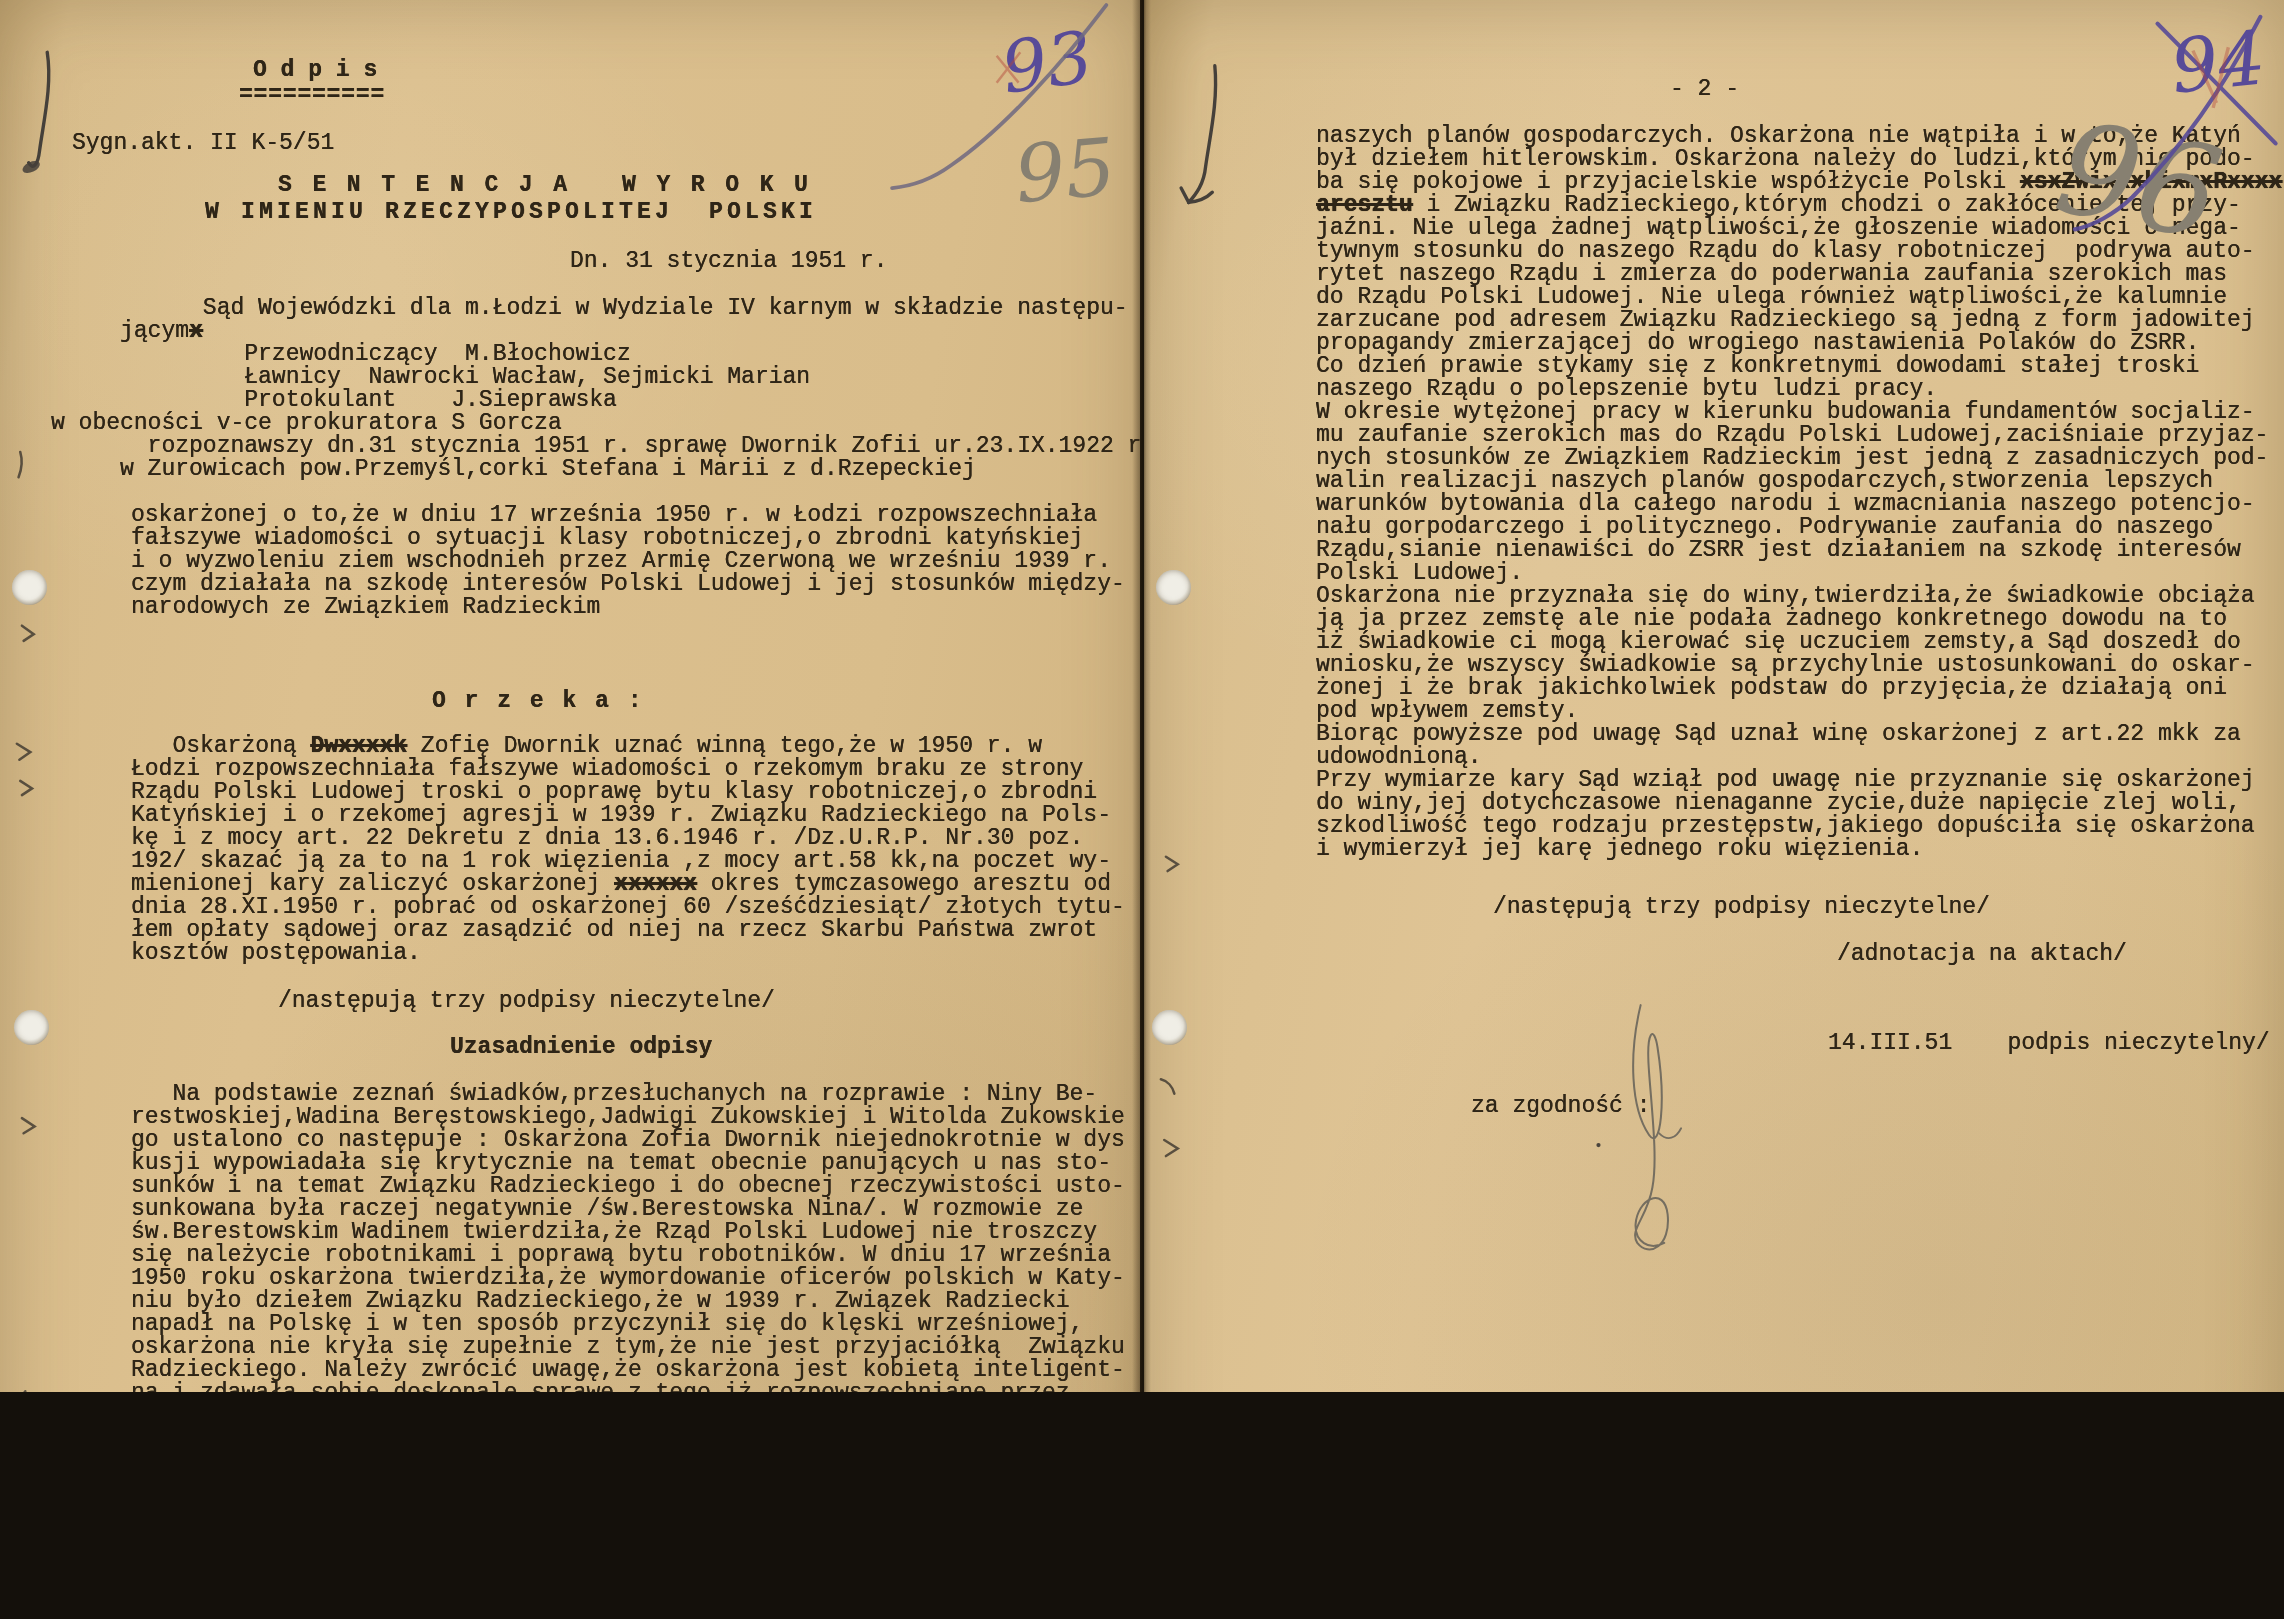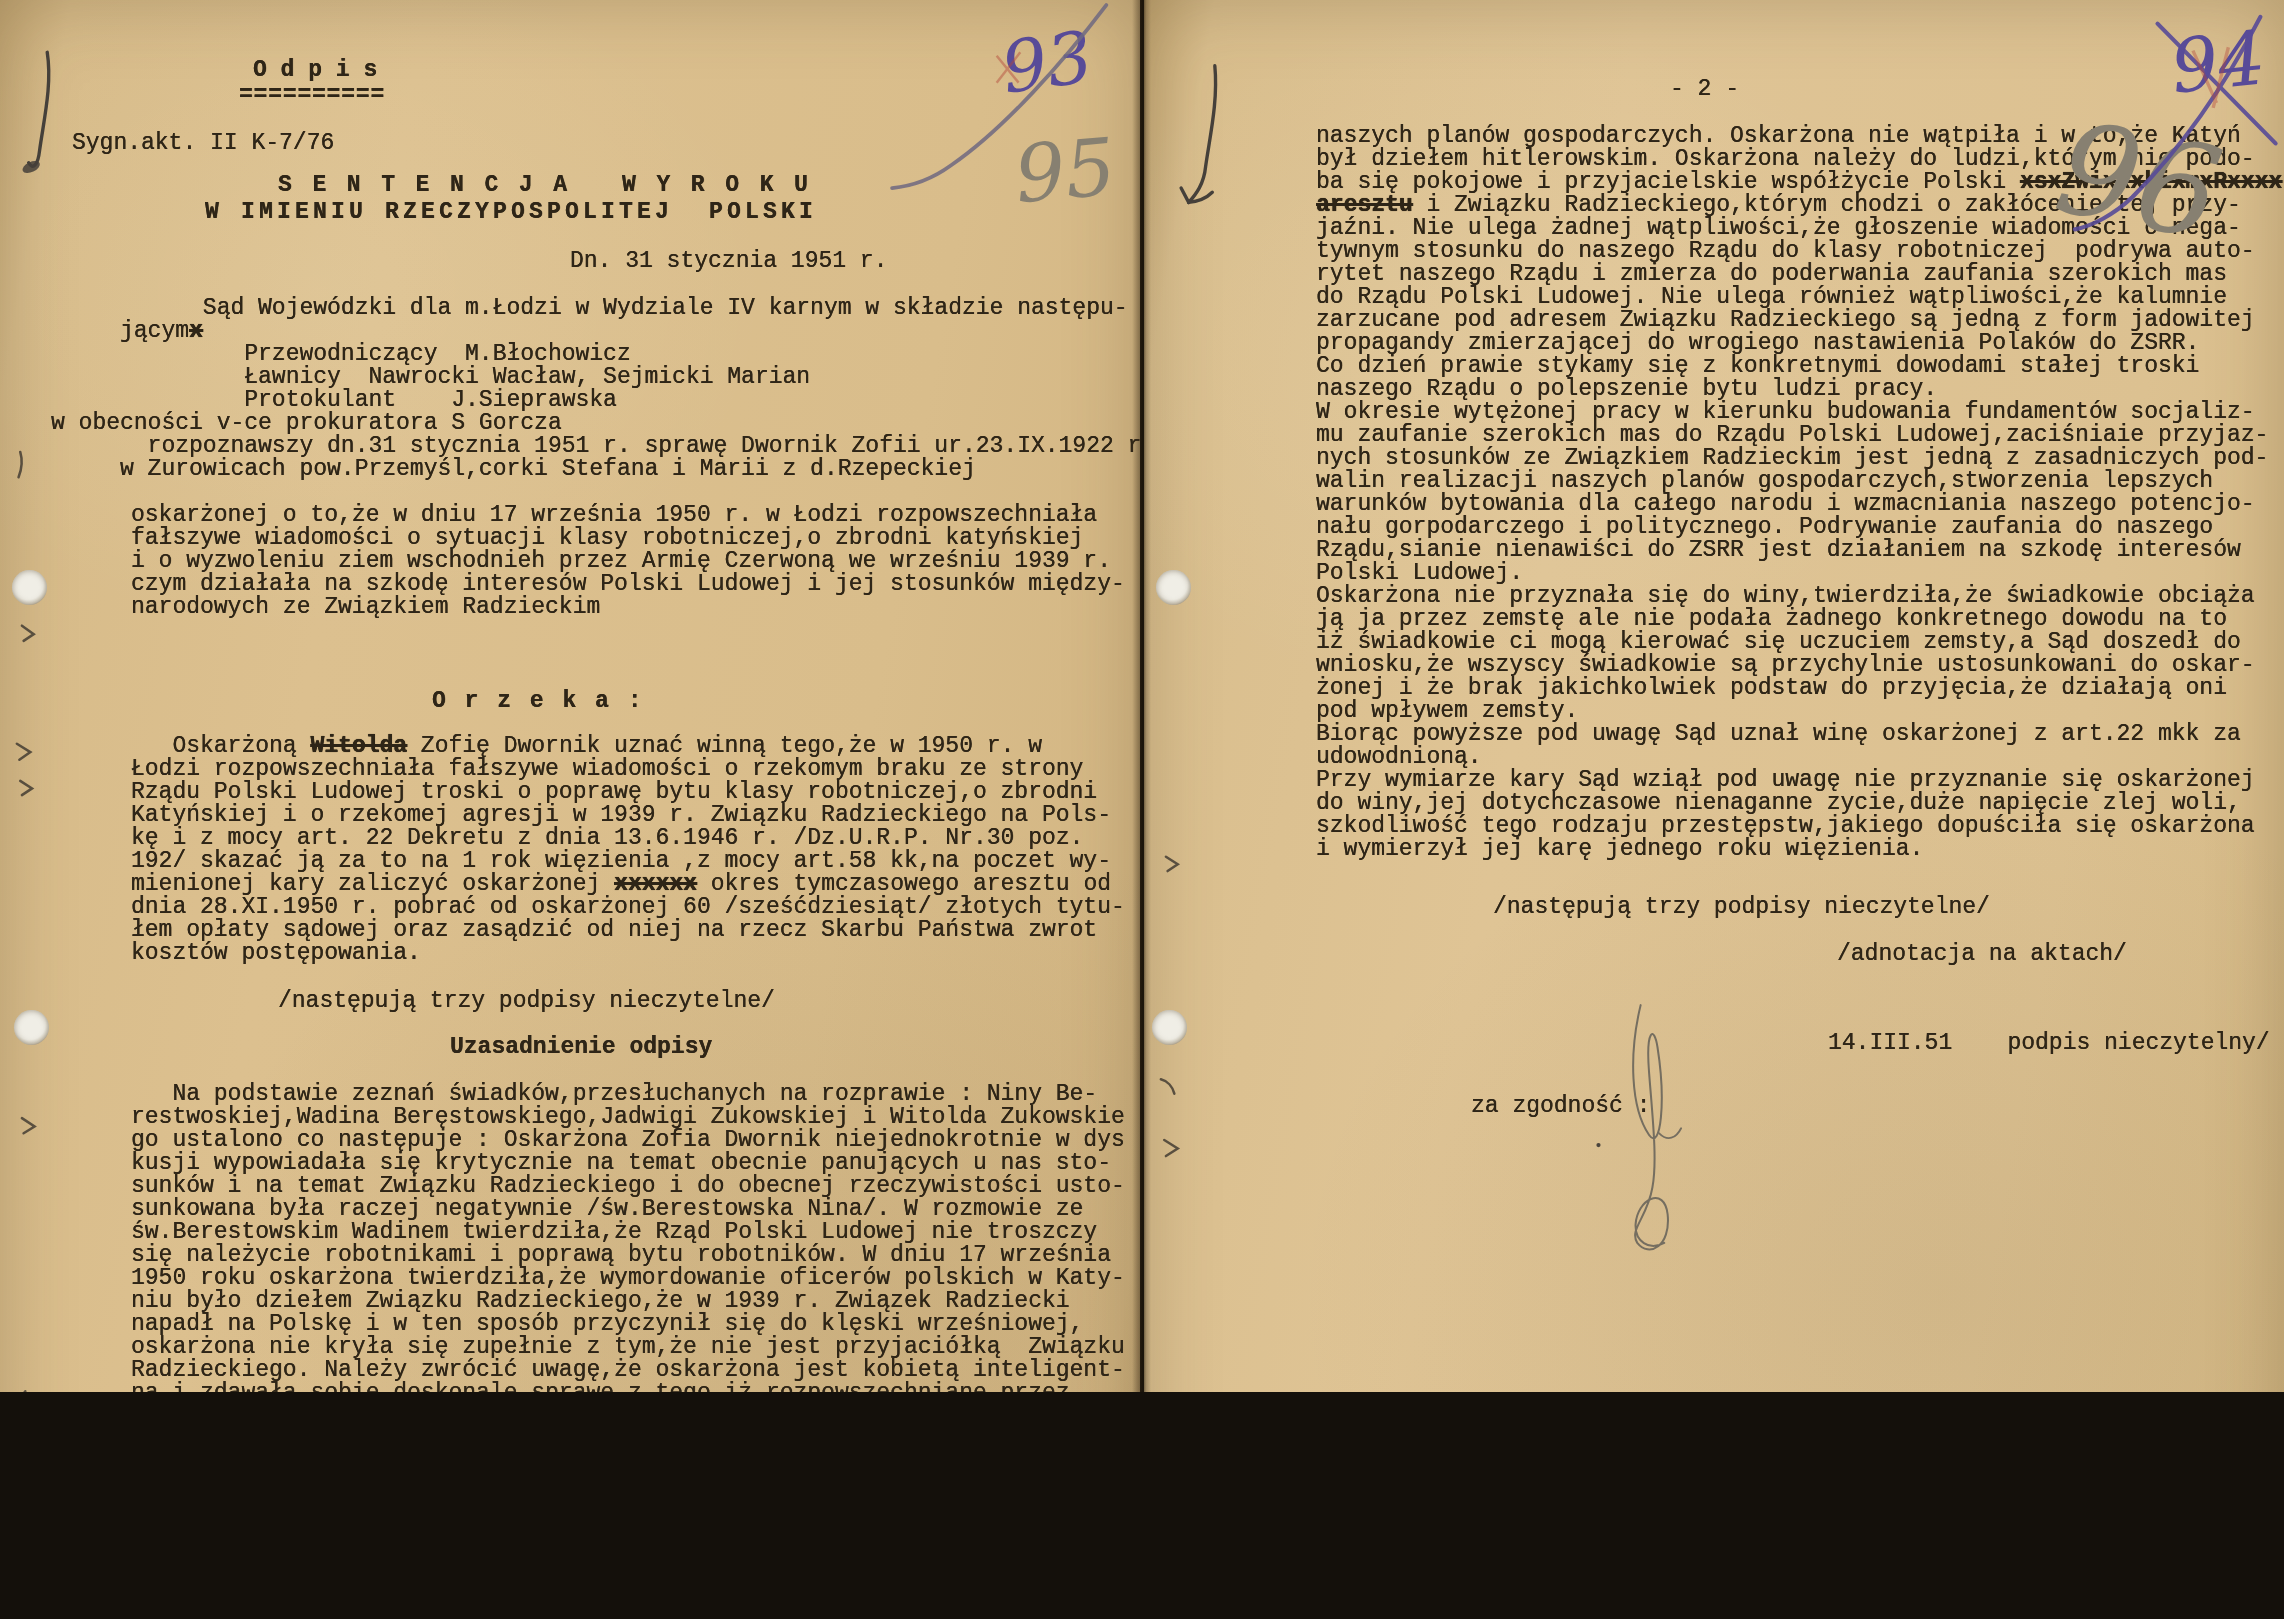--- a/index.html
+++ b/index.html
@@ -40,42 +40,42 @@
   svg.marks { position:absolute; left:0; top:0; width:1140px; height:1619px; pointer-events:none; }
 </style>
 </head>
 <body>
 
 <div class="scan">
 
   <div class="page left">
     <div class="t b" style="left:253px;top:59px">O d p i s</div>
     <div class="t b" style="left:239px;top:84px;letter-spacing:0.8px">==========</div>
-    <div class="t" style="left:72px;top:132px">Sygn.akt. II K-7/76</div>
+    <div class="t" style="left:72px;top:132px">Sygn.akt. II K-5/51</div>
     <div class="t b" style="left:278px;top:174px;letter-spacing:3.4px">S E N T E N C J A   W Y R O K U</div>
     <div class="t b" style="left:205px;top:201px;letter-spacing:4.2px">W IMIENIU RZECZYPOSPOLITEJ  POLSKI</div>
     <div class="t" style="left:570px;top:250px">Dn. 31 stycznia 1951 r.</div>
 
     <div class="t" style="left:51px;top:297px"><span>           Sąd Wojewódzki dla m.Łodzi w Wydziale IV karnym w składzie następu-
      jącym</span><span class="xout">x</span><span>
               Przewodniczący  M.Błochowicz
               Ławnicy  Nawrocki Wacław, Sejmicki Marian
               Protokulant    J.Sieprawska
 w obecności v-ce prokuratora S Gorcza
        rozpoznawszy dn.31 stycznia 1951 r. sprawę Dwornik Zofii ur.23.IX.1922 r
      w Zurowicach pow.Przemyśl,corki Stefana i Marii z d.Rzepeckiej</span></div>
 
     <div class="t" style="left:131px;top:504px">oskarżonej o to,że w dniu 17 września 1950 r. w Łodzi rozpowszechniała
 fałszywe wiadomości o sytuacji klasy robotniczej,o zbrodni katyńskiej
 i o wyzwoleniu ziem wschodnieh przez Armię Czerwoną we wrześniu 1939 r.
 czym działała na szkodę interesów Polski Ludowej i jej stosunków między-
 narodowych ze Związkiem Radzieckim</div>
     <div class="t b" style="left:432px;top:690px;letter-spacing:2.5px">O r z e k a :</div>
 
-    <div class="t" style="left:131px;top:735px"><span>   Oskarżoną </span><span class="xout">Witolda</span><span> Zofię Dwornik uznać winną tego,że w 1950 r. w
+    <div class="t" style="left:131px;top:735px"><span>   Oskarżoną </span><span class="xout">Dwxxxxk</span><span> Zofię Dwornik uznać winną tego,że w 1950 r. w
 Łodzi rozpowszechniała fałszywe wiadomości o rzekomym braku ze strony
 Rządu Polski Ludowej troski o poprawę bytu klasy robotniczej,o zbrodni
 Katyńskiej i o rzekomej agresji w 1939 r. Związku Radzieckiego na Pols-
 kę i z mocy art. 22 Dekretu z dnia 13.6.1946 r. /Dz.U.R.P. Nr.30 poz.
 192/ skazać ją za to na 1 rok więzienia ,z mocy art.58 kk,na poczet wy-
 mienionej kary zaliczyć oskarżonej </span><span class="xout">xxxxxx</span><span> okres tymczasowego aresztu od
 dnia 28.XI.1950 r. pobrać od oskarżonej 60 /sześćdziesiąt/ złotych tytu-
 łem opłaty sądowej oraz zasądzić od niej na rzecz Skarbu Państwa zwrot
 kosztów postępowania.</span></div>
 

